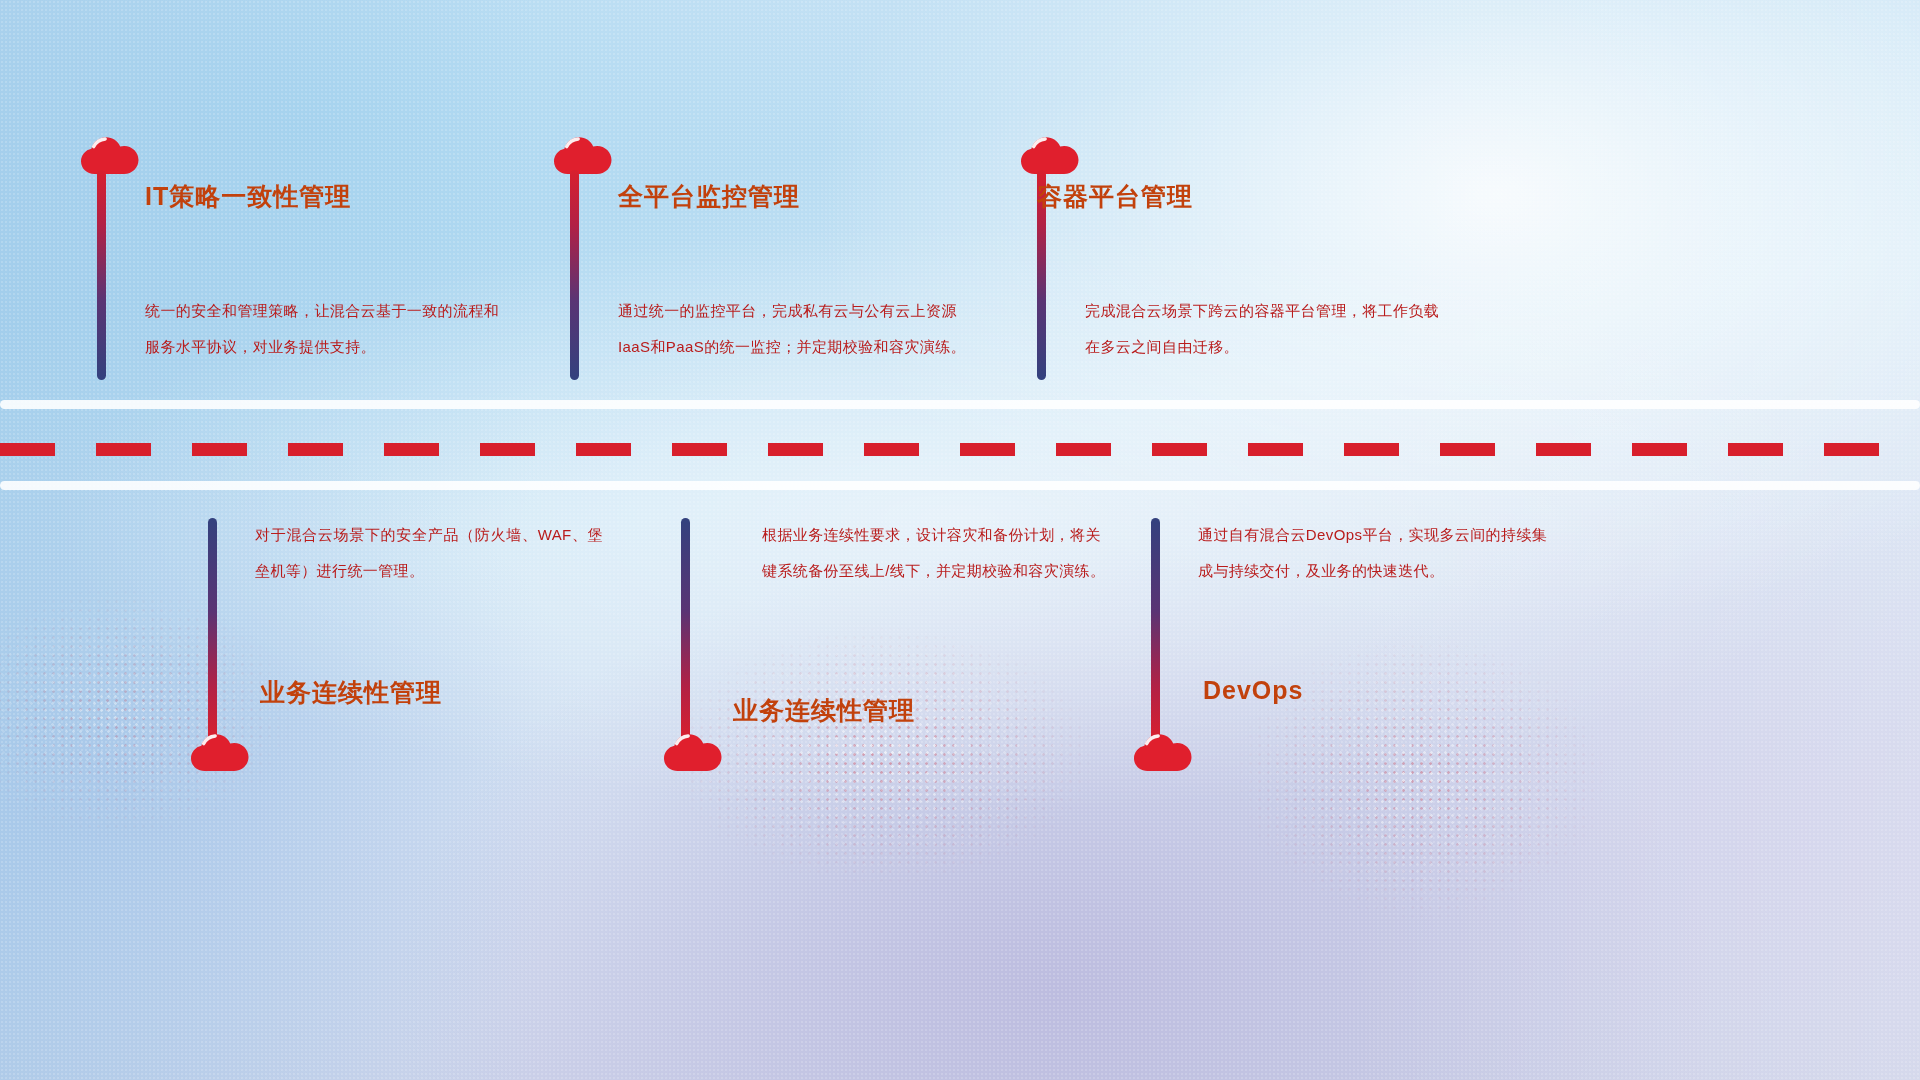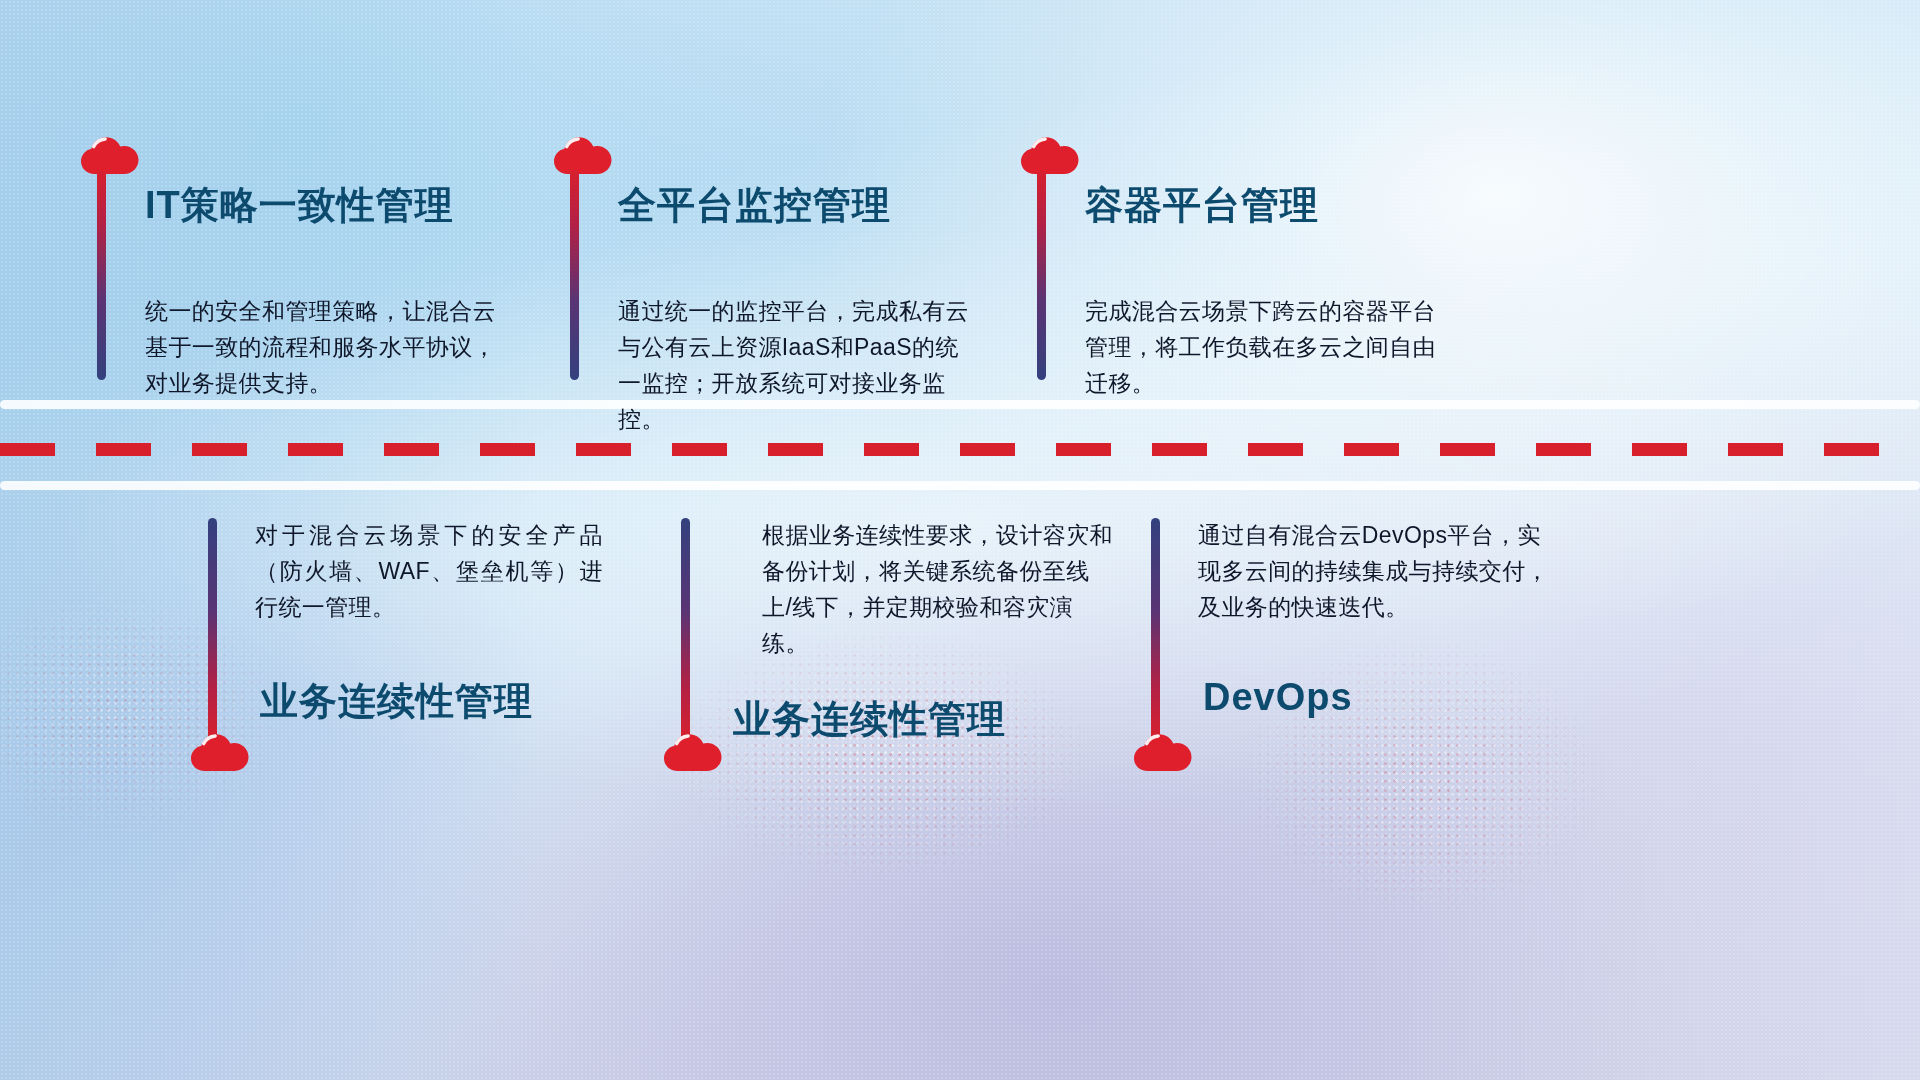--- a/index.html
+++ b/index.html
@@ -72,31 +72,31 @@
     position:absolute;
     width:9px; border-radius:5px;
   }
   .stem.down{ background:linear-gradient(180deg,#d8202e 0%,#b22145 26%,#5a3474 62%,#33417e 100%); }
   .stem.up{ background:linear-gradient(180deg,#33417e 0%,#5a3474 42%,#b22145 76%,#d8202e 100%); }
 
   .cloud{ position:absolute; width:62px; height:42px; }
 
   .title{
     position:absolute;
-    font-size:38px;
+    font-size:25px;
     font-weight:bold;
-    color:#0c4a6e;
+    color:#c2410c;
     letter-spacing:1px;
     white-space:nowrap;
   }
   .body{
     position:absolute;
-    font-size:23px;
+    font-size:15px;
     line-height:36px;
-    color:#0f172a;
+    color:#b91c1c;
     width:360px;
     letter-spacing:.4px;
   }
 </style>
 </head>
 <body>
 
 <div id="bg-base"></div>
 <div id="bg-sheen"></div>
 <div id="bg-dots"></div>
@@ -116,30 +116,30 @@
   <div class="body" style="left:145px; top:293px; width:360px;">统一的安全和管理策略，让混合云基于一致的流程和服务水平协议，对业务提供支持。</div>
 </div>
 
 <div class="col">
   <svg class="cloud" style="left:553px; top:133px;" viewBox="0 0 62 42">
     <path d="M14.5 41C6.8 41 1 35.4 1 28.3c0-6.2 4.4-11.4 10.4-12.6C13 9.2 19 4.3 26.2 4.3c6.3 0 11.8 3.8 14 9.3 1.2-.4 2.5-.6 3.9-.6 8 0 14.4 6.3 14.4 14s-6.4 14-14.4 14z" fill="#e01f2d"></path>
     <path d="M13.6 13.6c2.3-4.2 6.6-7.1 11.6-7.6" fill="none" stroke="#ffffff" stroke-width="3.4" stroke-linecap="round" opacity=".92"></path>
   </svg>
   <div class="stem down" style="left:570px; top:170px; height:210px;"></div>
   <div class="title" style="left:618px; top:180px;">全平台监控管理</div>
-  <div class="body" style="left:618px; top:293px; width:362px;">通过统一的监控平台，完成私有云与公有云上资源IaaS和PaaS的统一监控；开放系统可对接业务监控。</div>
+  <div class="body" style="left:618px; top:293px; width:362px;">通过统一的监控平台，完成私有云与公有云上资源IaaS和PaaS的统一监控；并定期校验和容灾演练。</div>
 </div>
 
 <div class="col">
   <svg class="cloud" style="left:1020px; top:133px;" viewBox="0 0 62 42">
     <path d="M14.5 41C6.8 41 1 35.4 1 28.3c0-6.2 4.4-11.4 10.4-12.6C13 9.2 19 4.3 26.2 4.3c6.3 0 11.8 3.8 14 9.3 1.2-.4 2.5-.6 3.9-.6 8 0 14.4 6.3 14.4 14s-6.4 14-14.4 14z" fill="#e01f2d"></path>
     <path d="M13.6 13.6c2.3-4.2 6.6-7.1 11.6-7.6" fill="none" stroke="#ffffff" stroke-width="3.4" stroke-linecap="round" opacity=".92"></path>
   </svg>
   <div class="stem down" style="left:1037px; top:170px; height:210px;"></div>
-  <div class="title" style="left:1085px; top:180px;">容器平台管理</div>
+  <div class="title" style="left:1037px; top:180px;">容器平台管理</div>
   <div class="body" style="left:1085px; top:293px; width:362px;">完成混合云场景下跨云的容器平台管理，将工作负载在多云之间自由迁移。</div>
 </div>
 
 <div class="col">
   <div class="body" style="left:255px; top:517px; width:348px; text-align:justify;">对于混合云场景下的安全产品（防火墙、WAF、堡垒机等）进行统一管理。</div>
   <div class="title" style="left:260px; top:676px;">业务连续性管理</div>
   <div class="stem up" style="left:208px; top:518px; height:222px;"></div>
   <svg class="cloud" style="left:190px; top:730px;" viewBox="0 0 62 42">
     <path d="M14.5 41C6.8 41 1 35.4 1 28.3c0-6.2 4.4-11.4 10.4-12.6C13 9.2 19 4.3 26.2 4.3c6.3 0 11.8 3.8 14 9.3 1.2-.4 2.5-.6 3.9-.6 8 0 14.4 6.3 14.4 14s-6.4 14-14.4 14z" fill="#e01f2d"></path>
     <path d="M13.6 13.6c2.3-4.2 6.6-7.1 11.6-7.6" fill="none" stroke="#ffffff" stroke-width="3.4" stroke-linecap="round" opacity=".92"></path>

